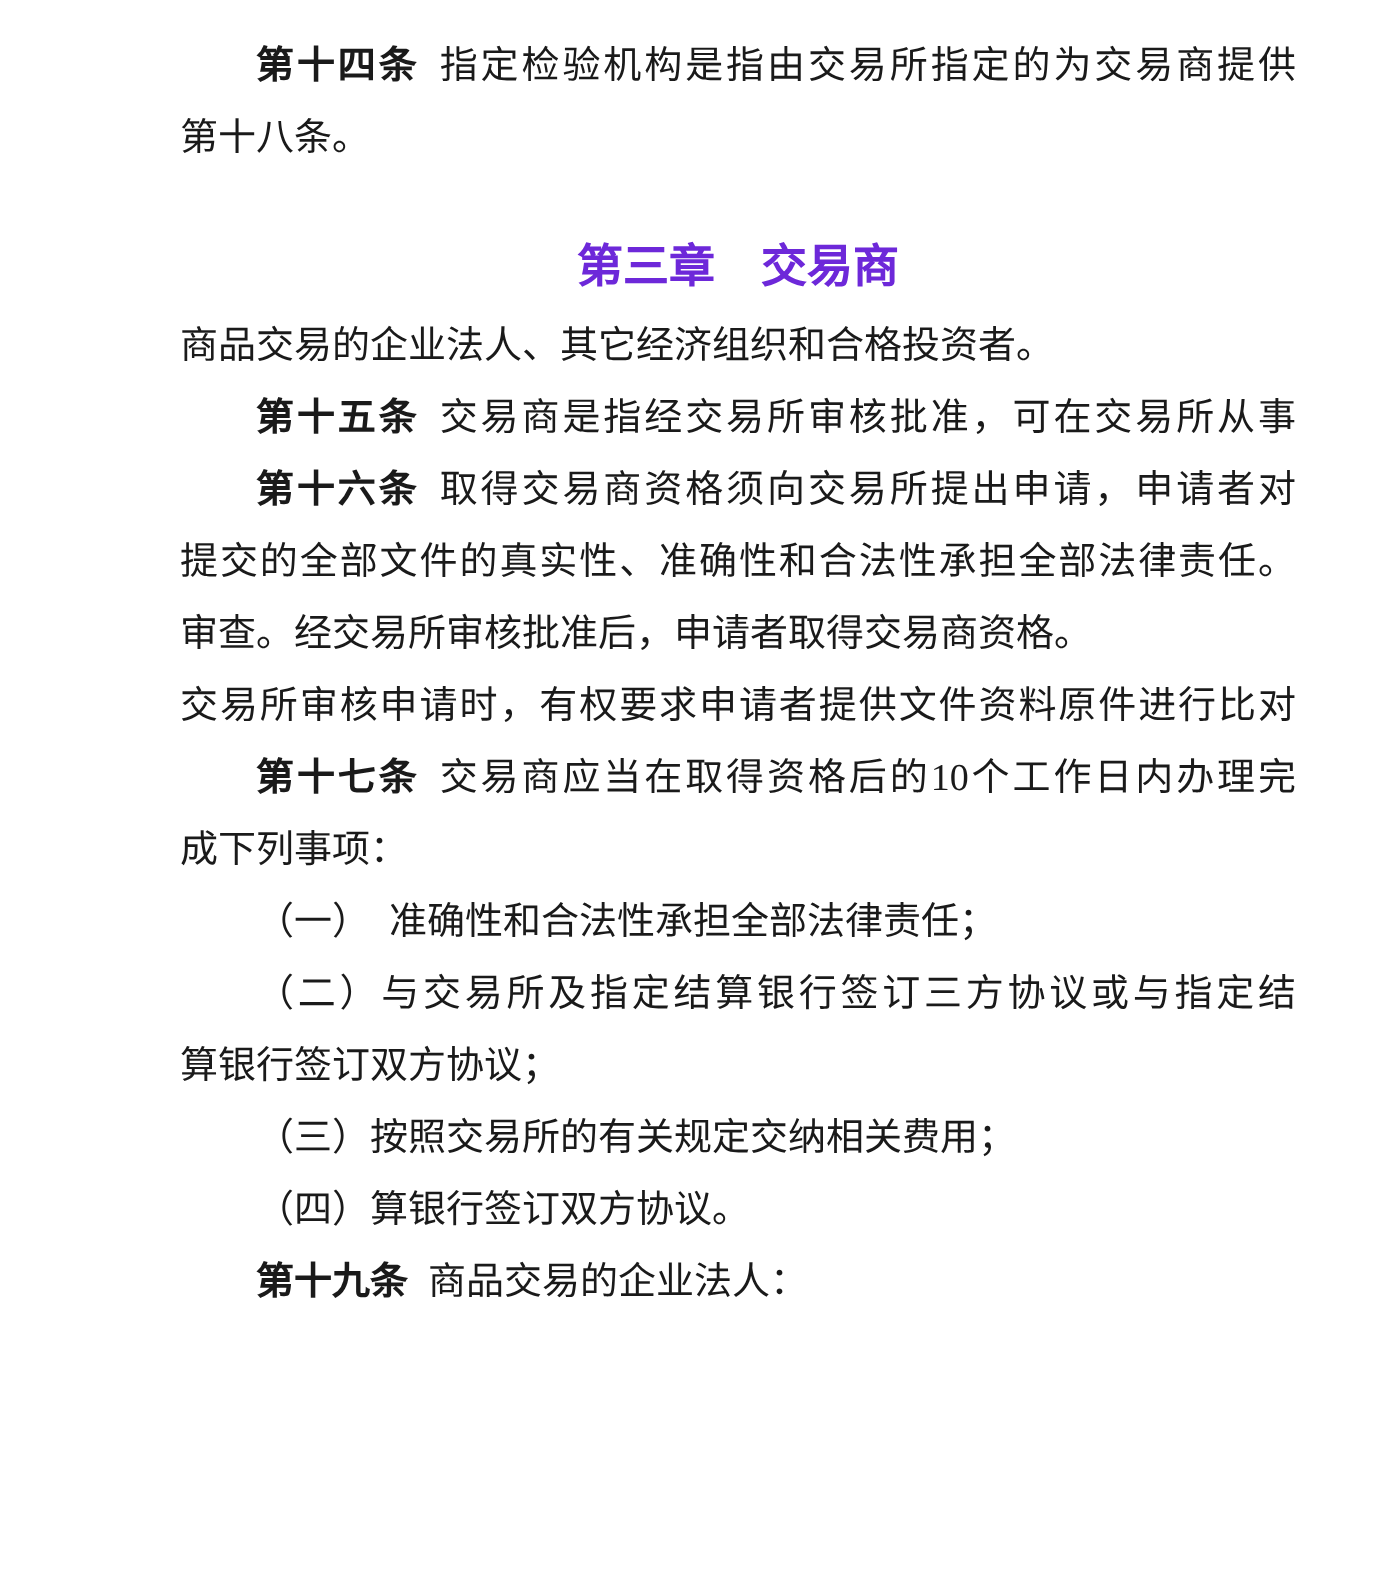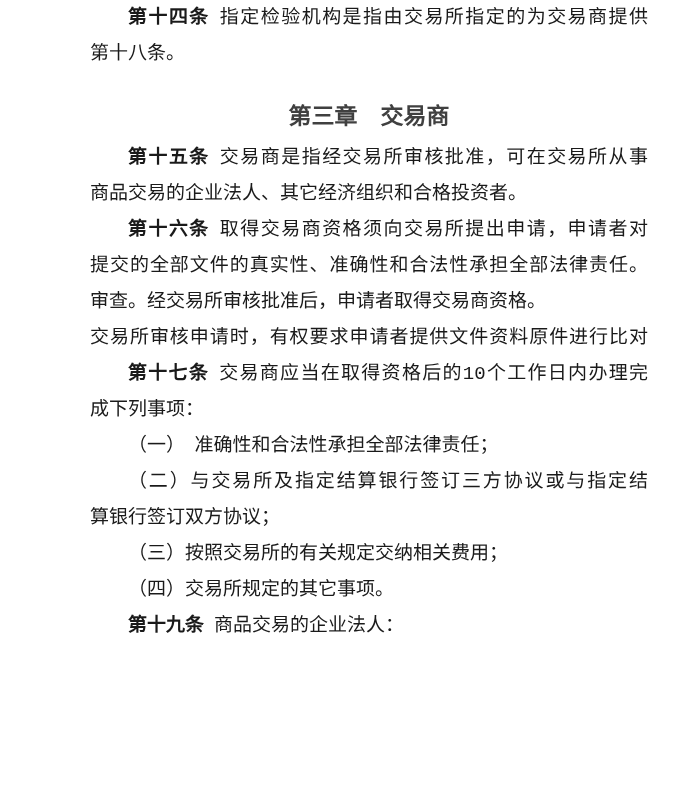--- a/index.html
+++ b/index.html
@@ -5,25 +5,25 @@
   html, body {
     margin: 0;
     padding: 0;
     background: #ffffff;
   }
   .page {
     position: relative;
     width: 692px;
     height: 785px;
     box-sizing: border-box;
-    padding: 0 44px 0 90px;
+    padding: 16px 44px 0 90px;
     background: #ffffff;
     color: #1a1a1a;
     overflow: hidden;
-    font-family: Liberation Mono, monospace;
+    font-family: Liberation Serif, serif;
   }
   .para { margin: 0; }
   .line {
     font-size: 19px;
     line-height: 36px;
     text-align: justify;
     letter-spacing: 0;
   }
   
   .line.full { text-align-last: justify; }
@@ -33,38 +33,38 @@
   .num {
     font-weight: bold;
     margin-right: 10px;
   }
   .chapter {
     margin: 24px 0 0 0;
     font-size: 23px;
     font-weight: bold;
     line-height: 44px;
     text-align: center;
-    color: #404040;
+    color: #6d28d9;
   }
 </style>
 </head>
 <body>
 
 <div class="page">
 
   <section class="para">
     <div class="line first full"><span class="num">第十四条</span><span>指定检验机构是指由交易所指定的为交易商提供</span></div>
     <div class="line">第十八条。</div>
   </section>
 
   <h2 class="chapter">第三章　交易商</h2>
 
   <section class="para">
+    <div class="line">商品交易的企业法人、其它经济组织和合格投资者。</div>
     <div class="line first full"><span class="num">第十五条</span><span>交易商是指经交易所审核批准，可在交易所从事</span></div>
-    <div class="line">商品交易的企业法人、其它经济组织和合格投资者。</div>
   </section>
 
   <section class="para">
     <div class="line first full"><span class="num">第十六条</span><span>取得交易商资格须向交易所提出申请，申请者对</span></div>
     <div class="line full">提交的全部文件的真实性、准确性和合法性承担全部法律责任。</div>
     <div class="line">审查。经交易所审核批准后，申请者取得交易商资格。</div>
     <div class="line full">交易所审核申请时，有权要求申请者提供文件资料原件进行比对</div>
   </section>
 
   <section class="para">
@@ -79,21 +79,21 @@
   <section class="para">
     <div class="line first full">（二）与交易所及指定结算银行签订三方协议或与指定结</div>
     <div class="line">算银行签订双方协议；</div>
   </section>
 
   <section class="para">
     <div class="line first">（三）按照交易所的有关规定交纳相关费用；</div>
   </section>
 
   <section class="para">
-    <div class="line first">（四）交易所规定的其它事项。</div>
+    <div class="line first">（四）算银行签订双方协议。</div>
   </section>
 
 
   <section class="para">
     <div class="line first"><span class="num">第十九条</span><span>商品交易的企业法人：</span></div>
   </section>
 
 </div>
 
 </body></html>

